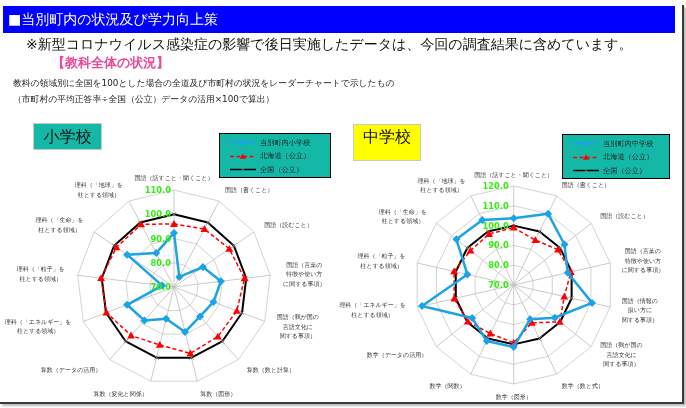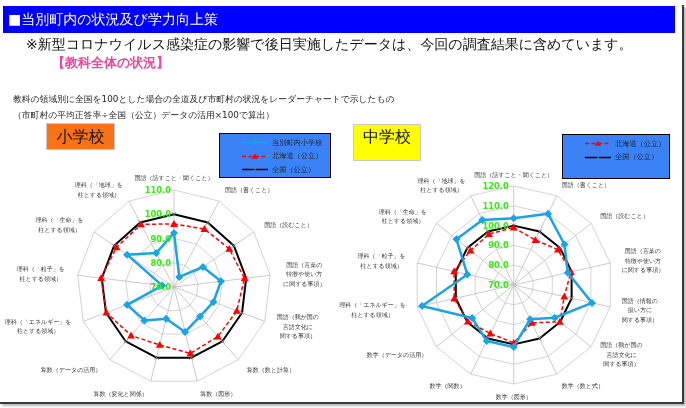--- a/index.html
+++ b/index.html
@@ -8,31 +8,31 @@
   .frame { position:absolute; left:0; top:5px; width:682px; height:397px;
            border-right:2px solid #3a3a3a; border-bottom:2px solid #3a3a3a;
            box-shadow:2px 2px 2px rgba(0,0,0,0.28); box-sizing:content-box; }
   .header-bar { position:absolute; left:3px; top:6px; width:672px; height:27px; background:#0000ff; }
   .header-bar span { position:absolute; top:0; line-height:27px; color:#ffffff; font-size:14px; white-space:nowrap; }
   .h-title { left:5px; }
   .h-elem { left:256px; }
   .h-junior { left:455px; }
   .note { position:absolute; left:26px; top:36px; font-size:14px; white-space:nowrap; color:#111; }
   .section-heading { position:absolute; left:4px; top:54px; font-size:13px; font-weight:bold; white-space:nowrap; color:#ec4899;margin-left:48px; }
-  .desc { position:absolute; left:13px; font-size:8.8px; white-space:nowrap; color:#222;margin-top:16px; }
+  .desc { position:absolute; left:13px; font-size:8.8px; white-space:nowrap; color:#222; }
   .desc.l1 { top:78px; }
   .desc.l2 { top:94px; }
   .chart-svg { position:absolute; left:0; top:0; width:686px; height:408px; overflow:visible; }
   .axis-label { font-size:6px; fill:#333; }
   .tick-label { font-size:8.3px; font-weight:bold; fill:#33ee11; }
   .title-box { position:absolute; text-align:center; font-size:16px; color:#111; box-sizing:border-box;
                border:1px solid #c9c9c9; }
-  .title-elem { left:33px; top:123px; width:69px; height:27px; line-height:25px; background:#f97316;margin-left:13px; }
+  .title-elem { left:33px; top:123px; width:69px; height:27px; line-height:25px; background:#14b8a6; }
   .title-junior { left:353px; top:124px; width:68px; height:37px; line-height:23px; background:#ffff00; }
-  .legend { position:absolute; border:1px solid #000; background:#3b82f6; box-sizing:border-box; padding-top:2px;padding-left:12px; }
+  .legend { position:absolute; border:1px solid #000; background:#14b8a6; box-sizing:border-box; padding-top:2px; }
   .legend-elem { left:219px; top:133px; width:112px; height:45px; }
   .legend-junior { left:562px; top:134px; width:108px; height:45px; }
   .legend-row { height:13.5px; display:flex; align-items:center; padding-left:9px; }
   .legend-sample { width:28px; height:9px; flex:0 0 28px; }
   .legend-label { font-size:7.2px; margin-left:3px; white-space:nowrap; color:#222; }
 </style>
 </head>
 <body>
 
 <div class="frame"></div>
@@ -343,20 +343,27 @@
           <line x1="12.24" y1="6.26" x2="15.76" y2="2.7399999999999998" stroke="#888" stroke-width="0.8"></line>
         </g>
       </svg>
     <span class="legend-label">全国（公立）</span>
   </div>
 </div>
 
 <div class="legend legend-junior">
   <div class="legend-row">
     <svg class="legend-sample" viewBox="0 0 28 9">
+        <line x1="1" y1="4.5" x2="27" y2="4.5" stroke="#1ba3e3" stroke-width="2" stroke-dasharray="none"></line>
+        <path d="M14,1.2999999999999998L17.2,4.5L14,7.7L10.8,4.5Z" fill="#1ba3e3"></path>
+      </svg>
+    <span class="legend-label">当別町内中学校</span>
+  </div>
+  <div class="legend-row">
+    <svg class="legend-sample" viewBox="0 0 28 9">
         <line x1="1" y1="4.5" x2="27" y2="4.5" stroke="#ff0000" stroke-width="1.5" stroke-dasharray="4,2.5"></line>
         <path d="M14,1.38L17.12,6.84L10.879999999999999,6.84Z" fill="#ff0000"></path>
       </svg>
     <span class="legend-label">北海道（公立）</span>
   </div>
   <div class="legend-row">
     <svg class="legend-sample" viewBox="0 0 28 9">
         <line x1="1" y1="4.5" x2="27" y2="4.5" stroke="#000000" stroke-width="1.5" stroke-dasharray="none"></line>
         <g>
           <line x1="12.24" y1="2.7399999999999998" x2="15.76" y2="6.26" stroke="#888" stroke-width="0.8"></line>

